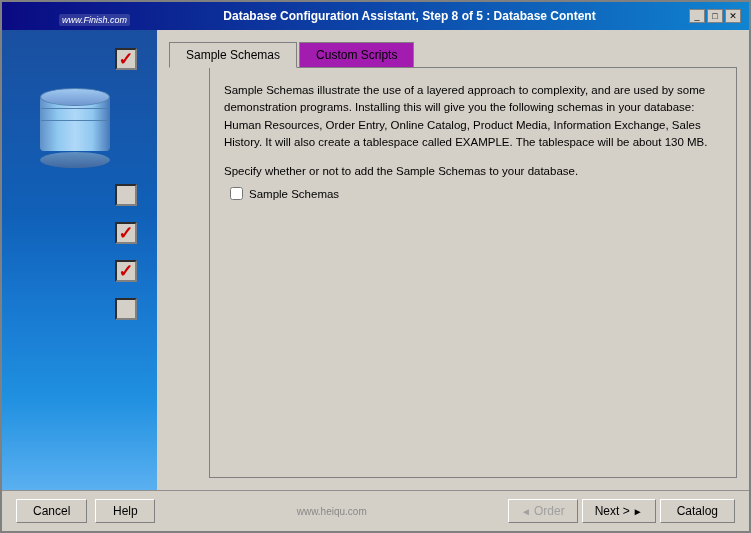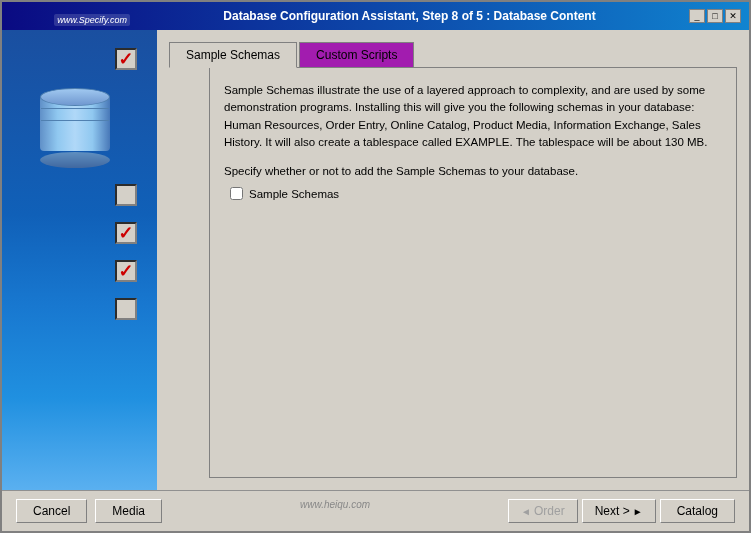--- a/index.html
+++ b/index.html
@@ -216,20 +216,21 @@
     }
 
     .checkbox-label {
       font-size: 11.5px;
       color: #000;
     }
 
     .footer {
       display: flex;
       justify-content: space-between;
+      align-items: center;
       padding: 8px 14px;
       background: #d4d0c8;
       border-top: 1px solid #909090;
       flex-shrink: 0;
     }
 
     .footer-left {
       display: flex;
       gap: 8px;
     }
@@ -276,21 +277,21 @@
     .arrow-right {
       font-size: 10px;
     }
   </style>
 </head>
 <body>
 
 <div class="window">
   <div class="titlebar">
     <div style="width:120px; position:relative;">
-      <div style="position:absolute; top:-2px; right:0; background:rgba(255,255,255,0.15); color:#fff; font-size:9px; padding:1px 3px; border-radius:2px; font-style:italic; white-space:nowrap;">www.Specify.com</div>
+      <div style="position:absolute; top:-2px; right:0; background:rgba(255,255,255,0.15); color:#fff; font-size:9px; padding:1px 3px; border-radius:2px; font-style:italic; white-space:nowrap;">www.Finish.com</div>
     </div>
     <div class="titlebar-title">Database Configuration Assistant, Step 8 of 5 : Database Content</div>
     <div class="titlebar-buttons">
       <div class="titlebar-btn">_</div>
       <div class="titlebar-btn">□</div>
       <div class="titlebar-btn">✕</div>
     </div>
   </div>
 
   <div class="main-content">
@@ -360,23 +361,23 @@
           <input type="checkbox" class="checkbox-input" style="">
           <label class="checkbox-label">Sample Schemas</label>
         </div>
       </div>
     </div>
   </div>
 
   <div class="footer">
     <div class="footer-left">
       <button class="btn">Cancel</button>
-      <button class="btn">Media</button>
-    </div>
-    <div style="color:#888; font-size:10px; font-style:italic;">www.heiqu.com</div>
+      <button class="btn">Help</button>
+    </div>
+    <div style="color:#888; font-size:10px; ">www.heiqu.com</div>
     <div class="footer-right">
       <button class="nav-btn nav-btn-disabled">
         <span class="arrow-left">◄</span>
         <span>Order</span>
       </button>
       <button class="nav-btn">
         <span>Next &gt;</span>
         <span class="arrow-right">►</span>
       </button>
       <button class="btn">Catalog</button>

